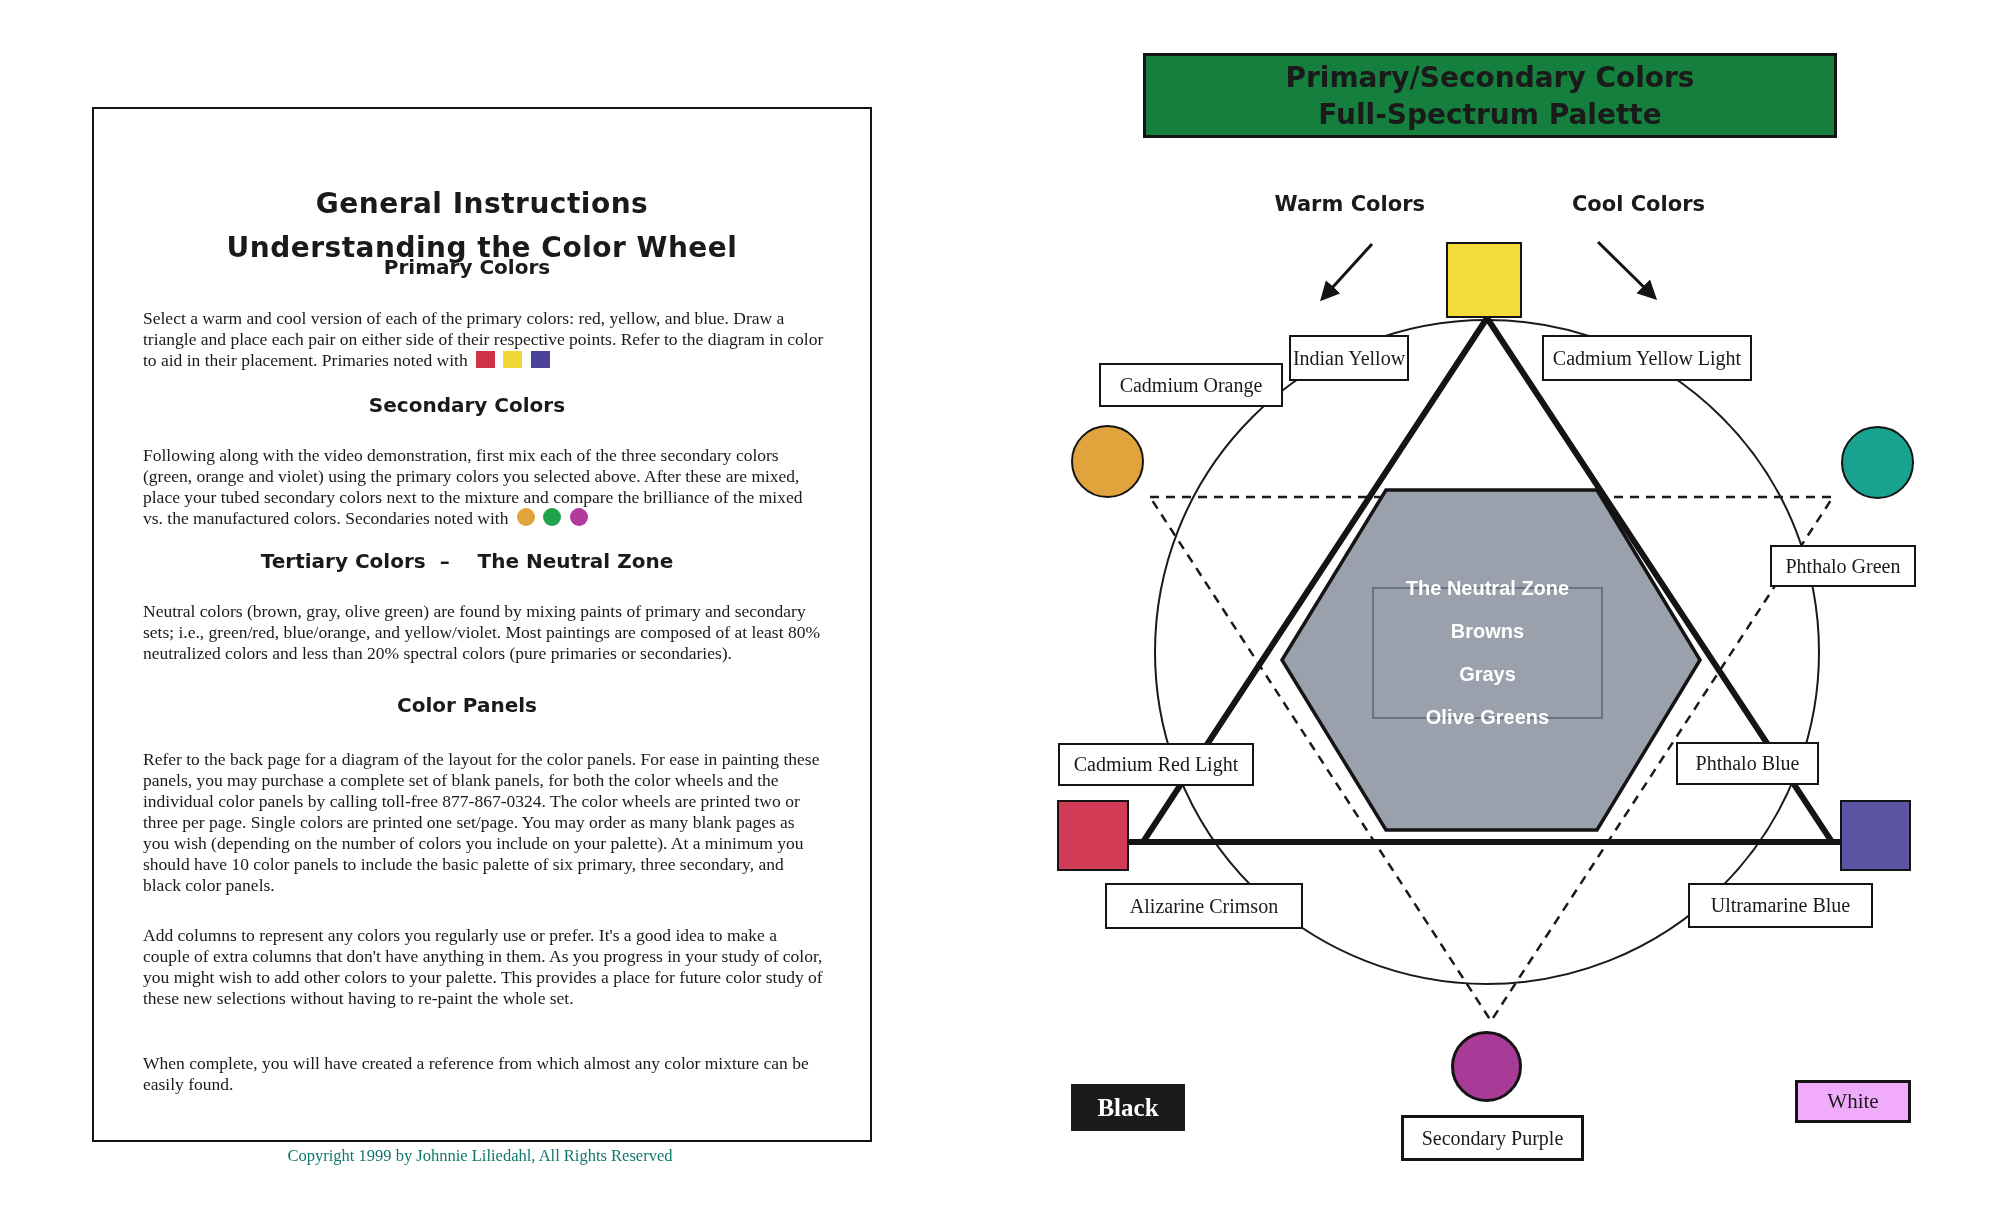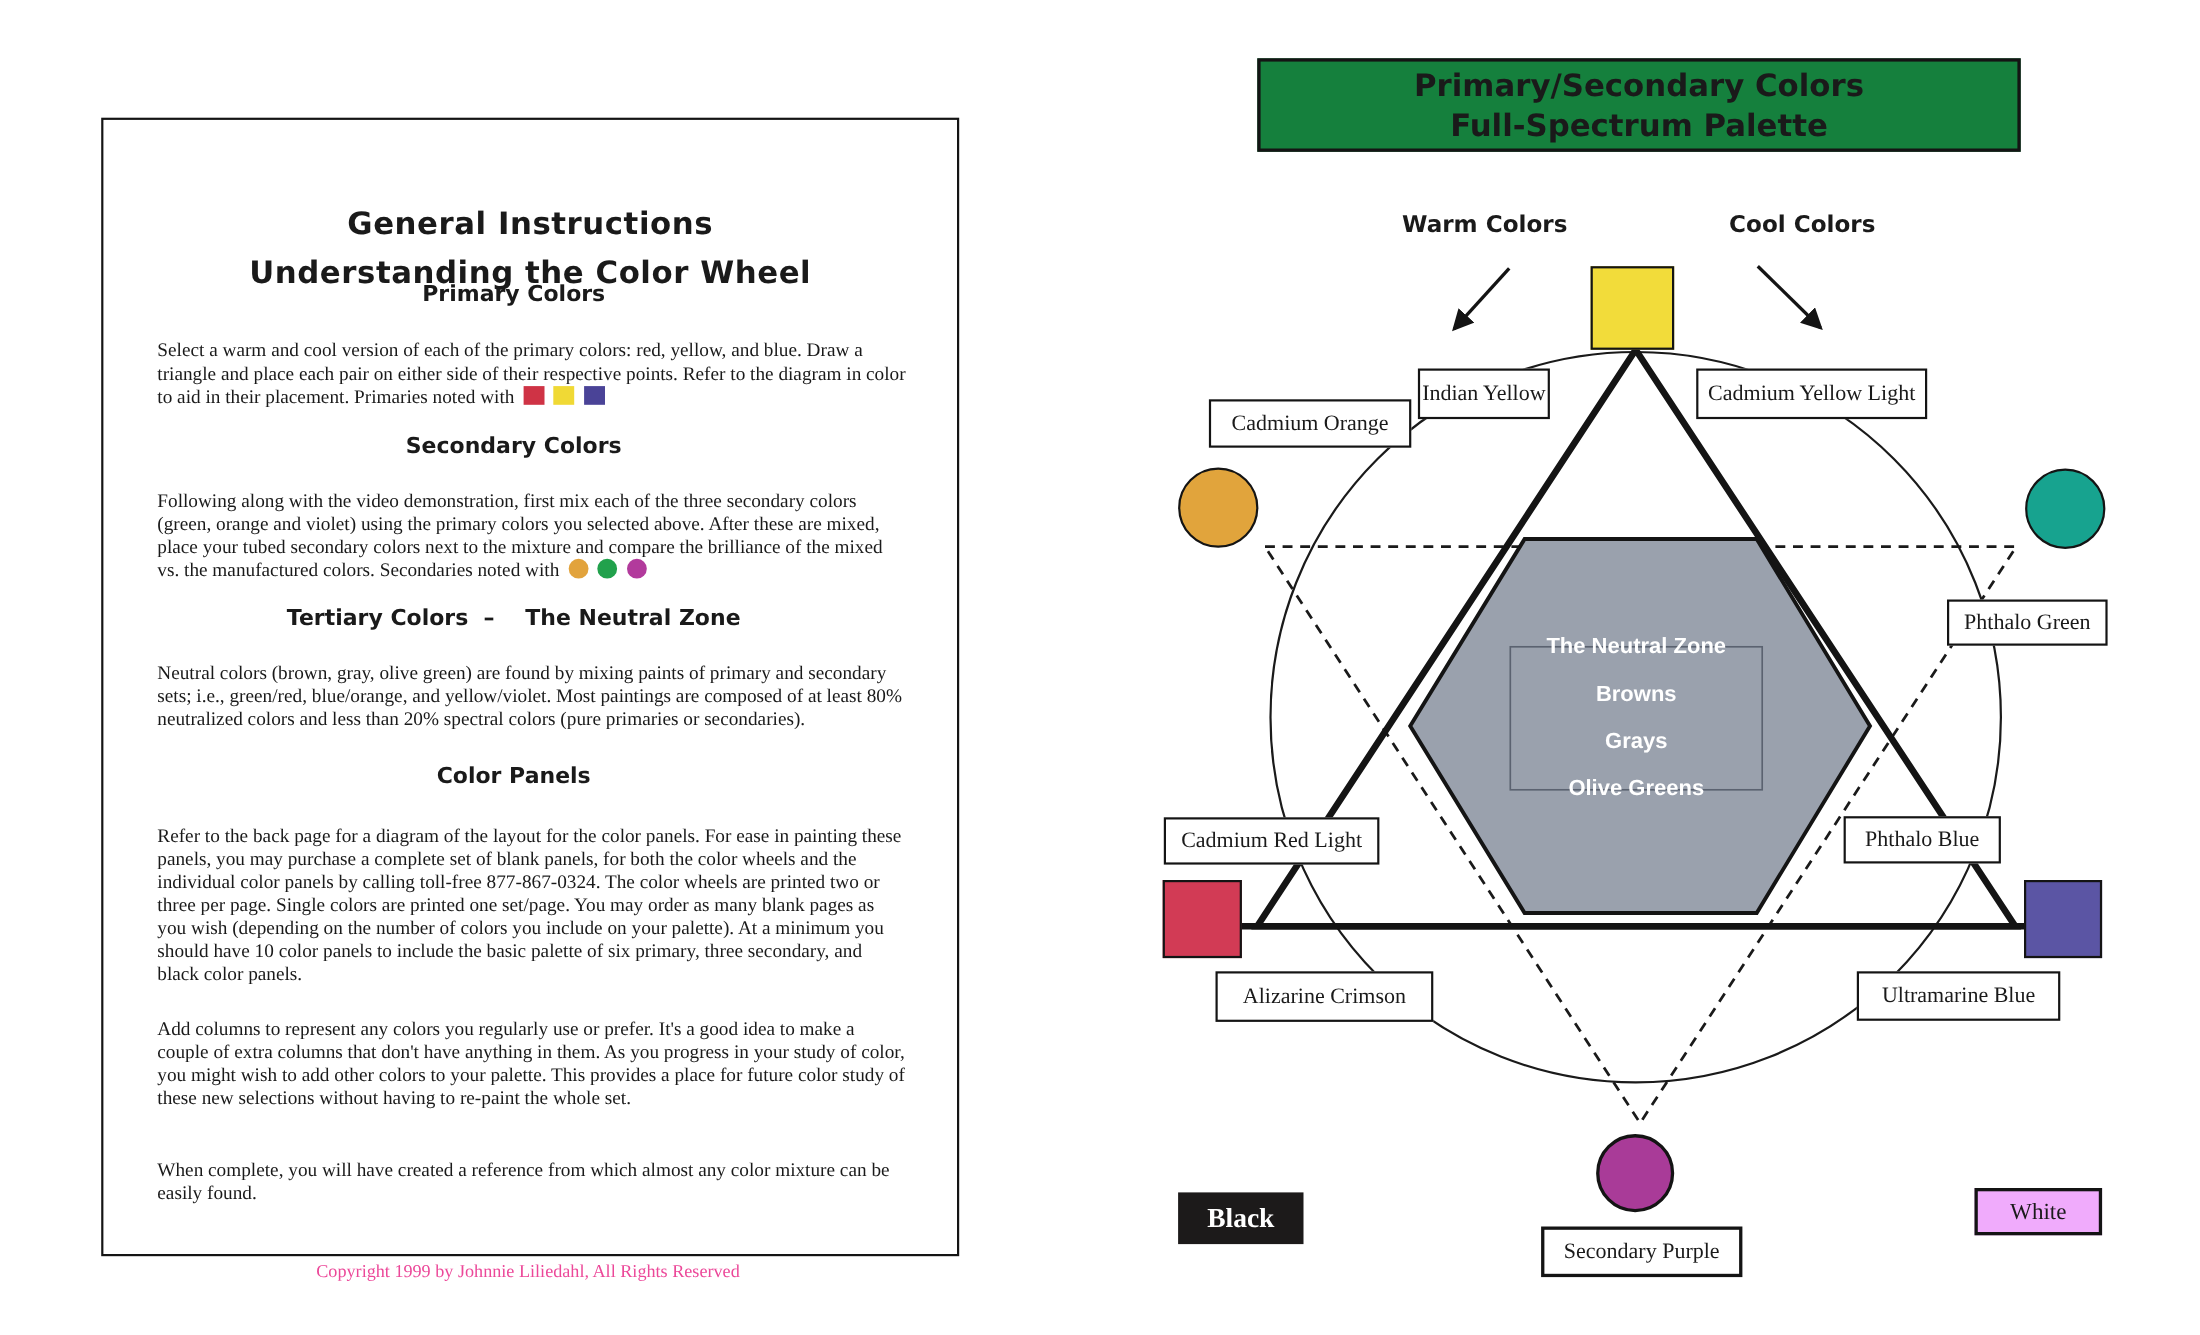--- a/index.html
+++ b/index.html
@@ -25,21 +25,21 @@
   }
   .lp-p {
     position:absolute; left:39px; width:682px; margin:10px;
     font-size:17.5px; line-height:21px;
   }
   .isw { display:inline-block; vertical-align:-2px; margin-left:4px; }
   .isw.sq { width:19px; height:17px; }
   .isw.rd { width:18px; height:18px; border-radius:50%; }
   .copyright {
     position:absolute; left:92px; top:1146px; width:776px; text-align:center;
-    font-size:16.5px; color:#ec4899;
+    font-size:16.5px; color:#0f766e;
   }
 
   
   .diagram-svg { position:absolute; left:0; top:0; width:2000px; height:1214px; }
   .rtitle {
     position:absolute; left:1143px; top:53px; width:694px; height:85px;
     border:3px solid #141414; box-sizing:border-box; background:#15803d;
     display:flex; flex-direction:column; justify-content:center; text-align:center;
     font-family:"DejaVu Sans", sans-serif; font-weight:bold; font-size:28px; line-height:37px;
   }

